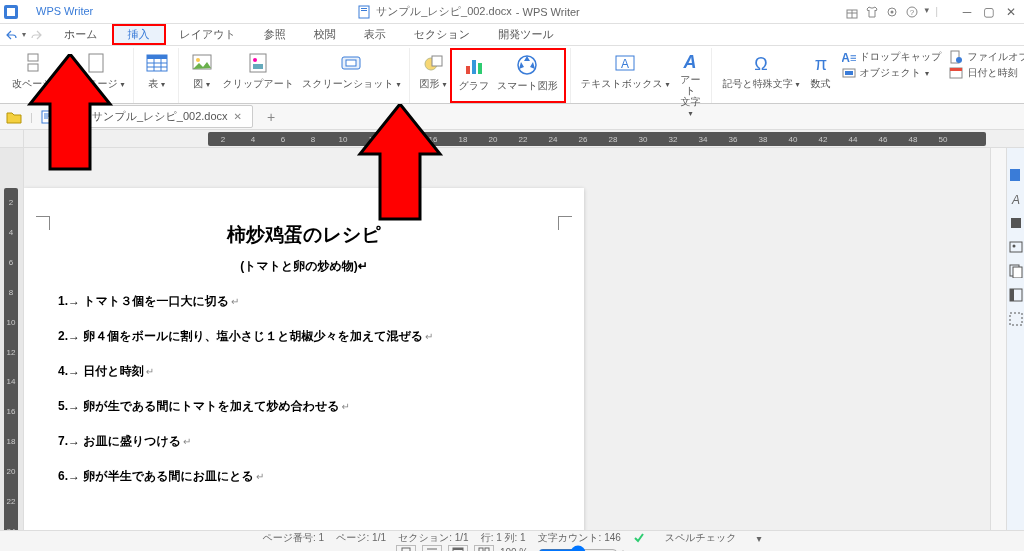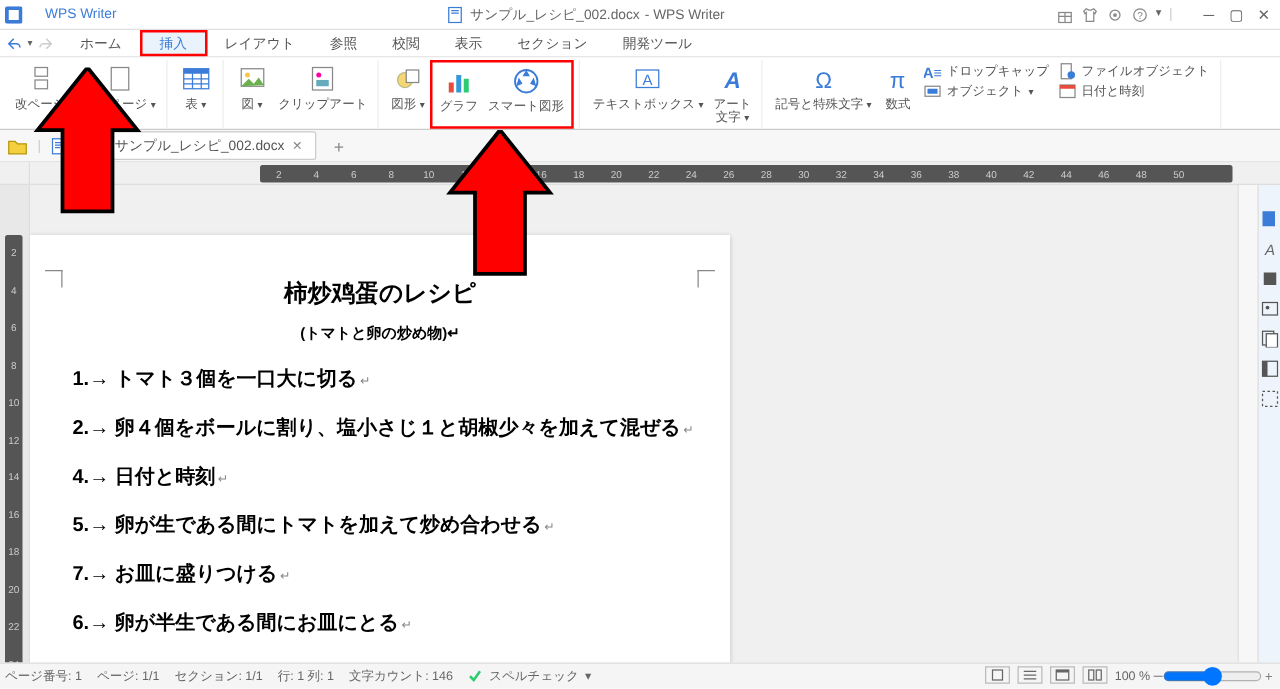--- a/index.html
+++ b/index.html
@@ -49,30 +49,30 @@
   .vruler { width: 24px; background: #e8e8e8; border-right: 1px solid #ddd; position: relative; }
   .vruler .bg { position: absolute; top: 40px; left: 4px; width: 14px; bottom: 0; background: #555; border-radius: 2px; display: flex; flex-direction: column; align-items: center; color: #ccc; font-size: 8px; }
   .vruler .bg span { height: 30px; display: flex; align-items: center; }
   .page-area { flex: 1; overflow: hidden; display: flex; justify-content: flex-start; position: relative; padding-top: 40px; }
   .page { width: 560px; background: #fff; box-shadow: 0 1px 4px rgba(0,0,0,0.2); padding: 34px 20px 0 20px; position: relative; color: #000; }
   .crop-tl, .crop-tr { position: absolute; width: 14px; height: 14px; }
   .crop-tl { top: 28px; left: 12px; border-left: 1px solid #888; border-bottom: 1px solid #888; transform: rotate(180deg);}
   .crop-tr { top: 28px; right: 12px; border-right: 1px solid #888; border-bottom: 1px solid #888; transform: rotate(180deg);}
   .doc-title { text-align: center; font-size: 19px; font-weight: bold; margin-bottom: 10px; }
   .doc-sub { text-align: center; font-size: 12px; font-weight: bold; margin-bottom: 18px; }
-  .doc-list { padding-left: 14px; font-size: 16px; }
+  .doc-list { padding-left: 14px; font-size: 12px; }
   .doc-list li { margin-bottom: 18px; font-weight: bold; list-style: none; position: relative; }
   .doc-list li::before { content: attr(data-num) ".→ "; }
   .doc-list li::after { content: "↵"; font-weight: normal; color: #888; font-size: 10px; margin-left: 2px;}
   .side-icon { position: absolute; left: -28px; top: 60px; }
   .sidepanel { width: 18px; background: #eef4fb; border-left: 1px solid #ddd; display: flex; flex-direction: column; align-items: center; gap: 10px; padding-top: 20px; }
   .sidepanel .sicon { width: 14px; height: 14px; color: #3a7cd8; cursor: pointer; }
   .scroll { width: 16px; background: #f7f7f7; border-left: 1px solid #ddd; }
 
-  .statusbar { position: absolute; bottom: 0; left: 0; right: 0; height: 21px; background: #f5f5f5; border-top: 1px solid #ddd; display: flex; align-items: center; justify-content: space-between; padding: 0 4px; font-size: 10px; color: #666; }
+  .statusbar { position: absolute; bottom: 0; left: 0; right: 0; height: 21px; background: #f5f5f5; border-top: 1px solid #ddd; display: flex; align-items: center; justify-content: space-between; padding: 0 16px; font-size: 10px; color: #666; flex-direction: column; }
   .statusbar .left { display: flex; gap: 12px; align-items: center; }
   .statusbar .right { display: flex; gap: 6px; }
   .viewbtn { width: 20px; height: 14px; border: 1px solid #bbb; display: flex; align-items: center; justify-content: center; cursor: pointer; }
   .zoom input[type=range] { width: 80px; vertical-align: middle;}
   
   .arrow { position: absolute; pointer-events: none; }
   .arrow svg { display: block; }
 </style>
 </head>
 <body>
@@ -187,20 +187,29 @@
     </div>
     <div class="rb-item">
       <div class="ico">
           <svg width="22" height="22">
             <rect x="3" y="2" width="16" height="18" fill="#fff" stroke="#888"></rect>
             <circle cx="8" cy="8" r="2" fill="#f0a"></circle>
             <rect x="6" y="12" width="10" height="5" fill="#6ab"></rect>
           </svg>
         </div>
       <span class="label">クリップアート</span>
+    </div>
+    <div class="rb-item">
+      <div class="ico">
+          <svg width="22" height="22">
+            <rect x="2" y="5" width="18" height="12" rx="2" fill="#e8f0fb" stroke="#3a7cd8"></rect>
+            <rect x="6" y="8" width="10" height="6" fill="#fff" stroke="#3a7cd8"></rect>
+          </svg>
+        </div>
+      <span class="label"><span>スクリーンショット</span> <span class="drop">▾</span></span>
     </div>
   </div>
   <div class="rb-group">
     <div class="rb-item">
       <div class="ico">
           <svg width="22" height="22">
             <circle cx="9" cy="12" r="6" fill="#f7d774" stroke="#bb8"></circle>
             <rect x="10" y="4" width="10" height="10" fill="#fff" stroke="#888"></rect>
           </svg>
         </div>
@@ -422,21 +431,21 @@
   </div>
 </div>
 
 <div class="statusbar">
   <div class="left">
     <span>ページ番号: 1</span>
     <span>ページ: 1/1</span>
     <span>セクション: 1/1</span>
     <span>行: 1 列: 1</span>
     <span>文字カウント: 146</span>
-    <span style="display:flex;align-items:center;gap:5px;text-align:right;">
+    <span style="display:flex;align-items:center;gap:20px;text-align:right;">
       <svg width="12" height="12">
           <path d="M2 6 l3 3 5-7" fill="none" stroke="#2ecc71" stroke-width="2"></path>
         </svg>
       <span>スペルチェック</span> ▾
     </span>
   </div>
   <div class="right">
     <div class="viewbtn">
         <svg width="12" height="10">
           <rect x="2" y="1" width="8" height="8" fill="none" stroke="#666"></rect>

